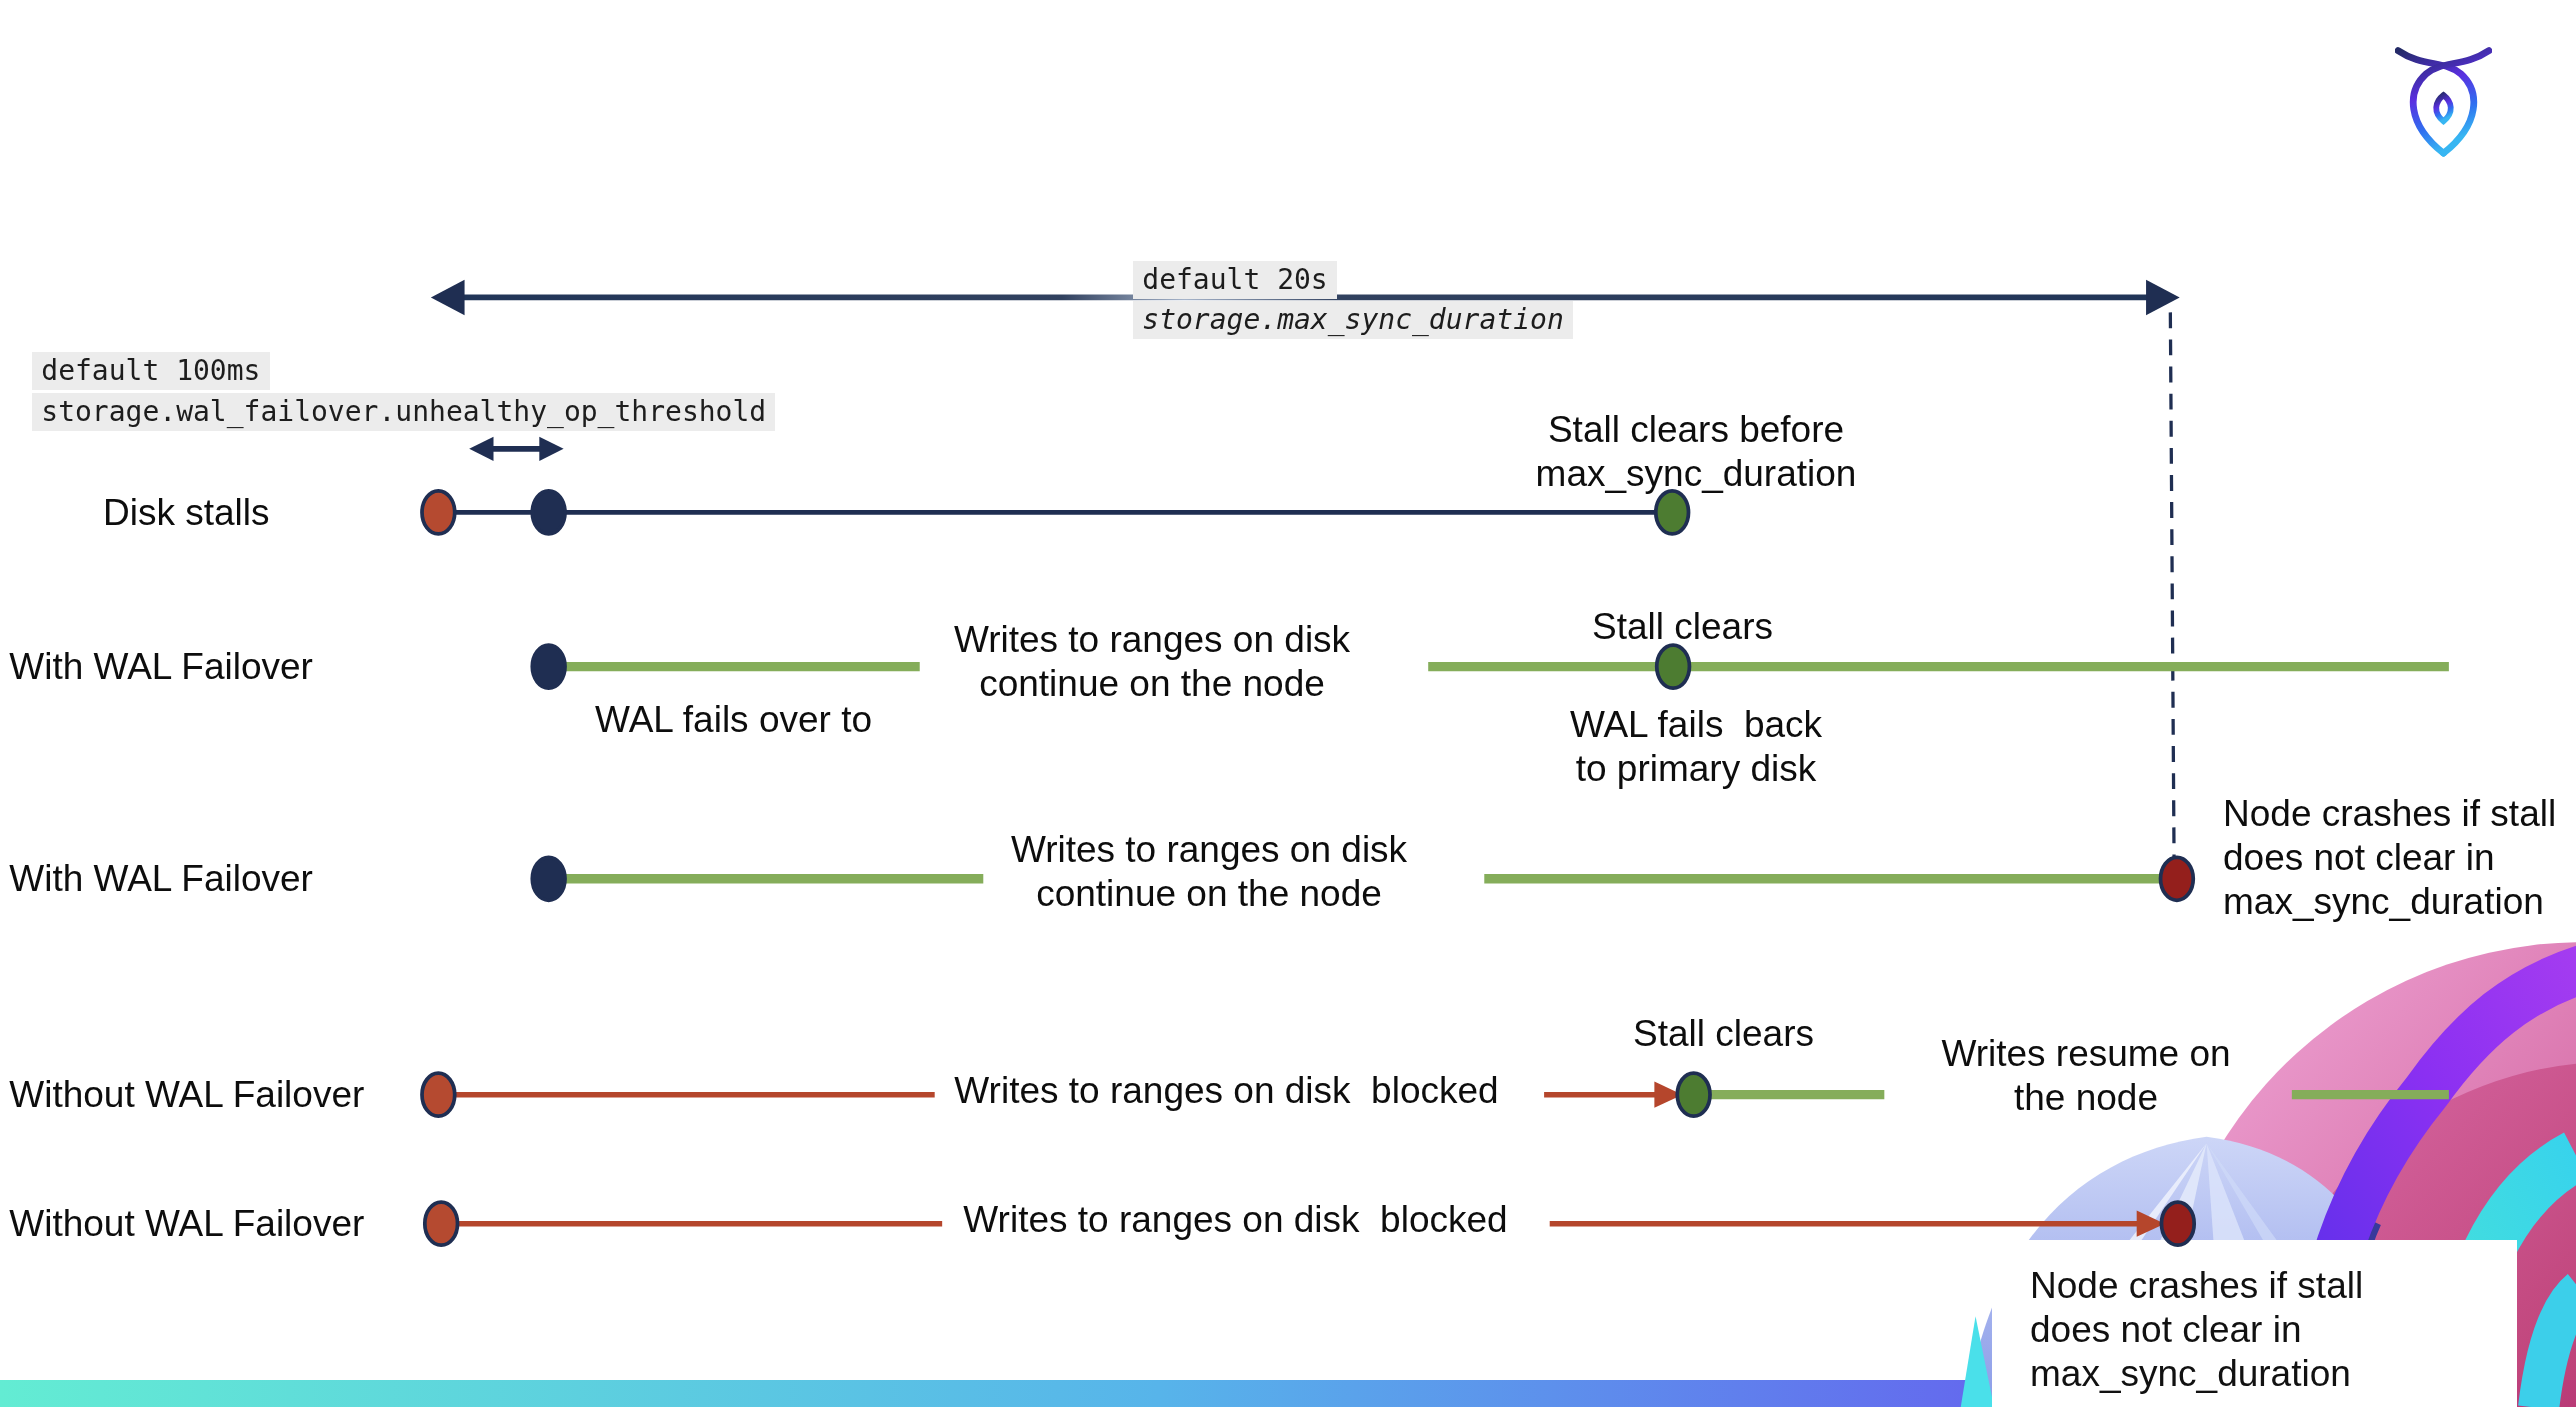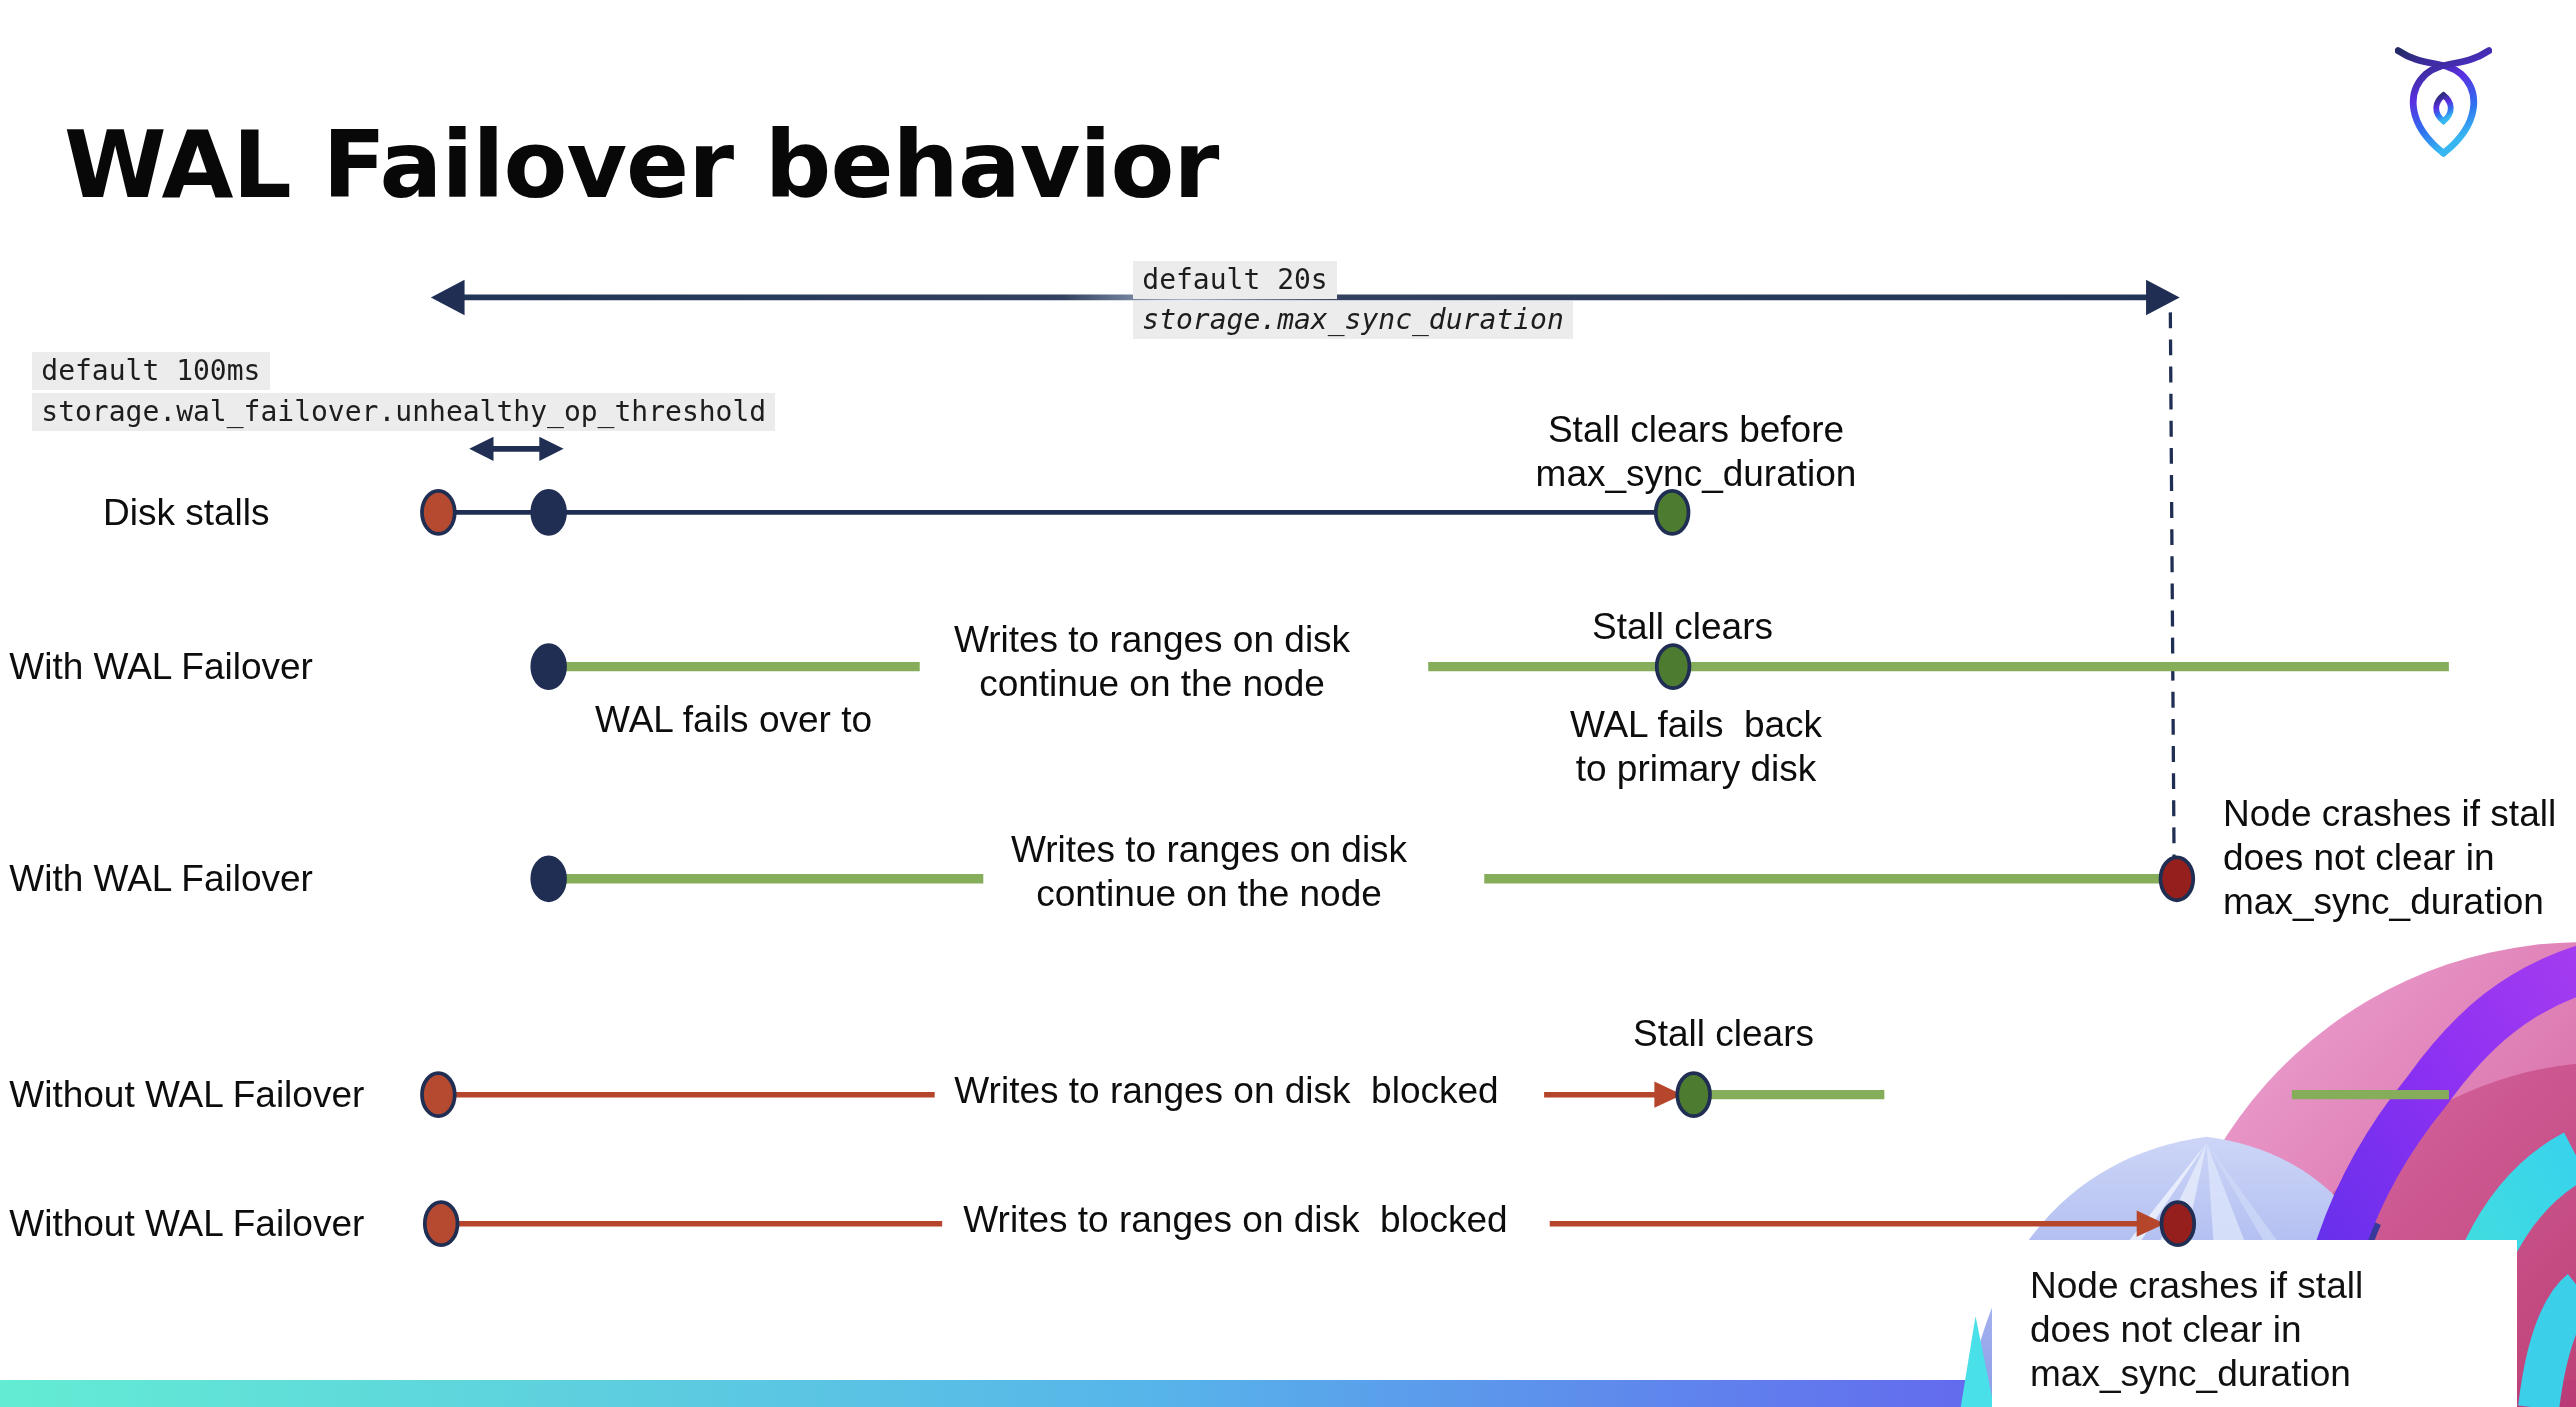--- a/index.html
+++ b/index.html
@@ -153,21 +153,20 @@
     <ellipse cx="469" cy="1171" rx="17.5" ry="23" class="dot dot-red"></ellipse>
     <ellipse cx="1812" cy="1171" rx="17.5" ry="23" class="dot dot-green"></ellipse>
 
     <line x1="485" y1="1309" x2="1008" y2="1309" class="red-ln"></line>
     <line x1="1658" y1="1309" x2="2296" y2="1309" class="red-ln"></line>
     <polygon points="2316,1309 2286,1295 2286,1323" class="red-head"></polygon>
     <ellipse cx="472" cy="1309" rx="17.5" ry="23" class="dot dot-red"></ellipse>
     <ellipse cx="2330" cy="1309" rx="17.5" ry="23" class="dot dot-crash"></ellipse>
   </svg>
 
-  <h1 class="title textlayer">WAL Failover behavior</h1>
 
   <svg class="logo" viewBox="0 0 100 122" aria-hidden="true">
     <defs>
       <linearGradient id="glogo" x1="0" y1="0" x2="0.3" y2="1">
         <stop offset="0" stop-color="#232a66"></stop>
         <stop offset="0.45" stop-color="#5a2fe0"></stop>
         <stop offset="0.75" stop-color="#2f6ff0"></stop>
         <stop offset="1" stop-color="#37b6f2"></stop>
       </linearGradient>
     </defs>
@@ -225,19 +224,23 @@
   </div>
 
   <div class="ann textlayer" style="left:946px;top:1069px;width:561px;">
     <div>Writes to ranges on disk  blocked</div>
   </div>
 
   <div class="ann textlayer" style="left:1574px;top:1012px;width:299px;">
     <div>Stall clears</div>
   </div>
 
+  <div class="ann textlayer" style="left:1899px;top:1032px;width:374px;">
+    <div>Writes resume on</div>
+    <div>the node</div>
+  </div>
 
   <div class="ann textlayer" style="left:955px;top:1198px;width:561px;">
     <div>Writes to ranges on disk  blocked</div>
   </div>
 
 </div>
 
 
 </body></html>

